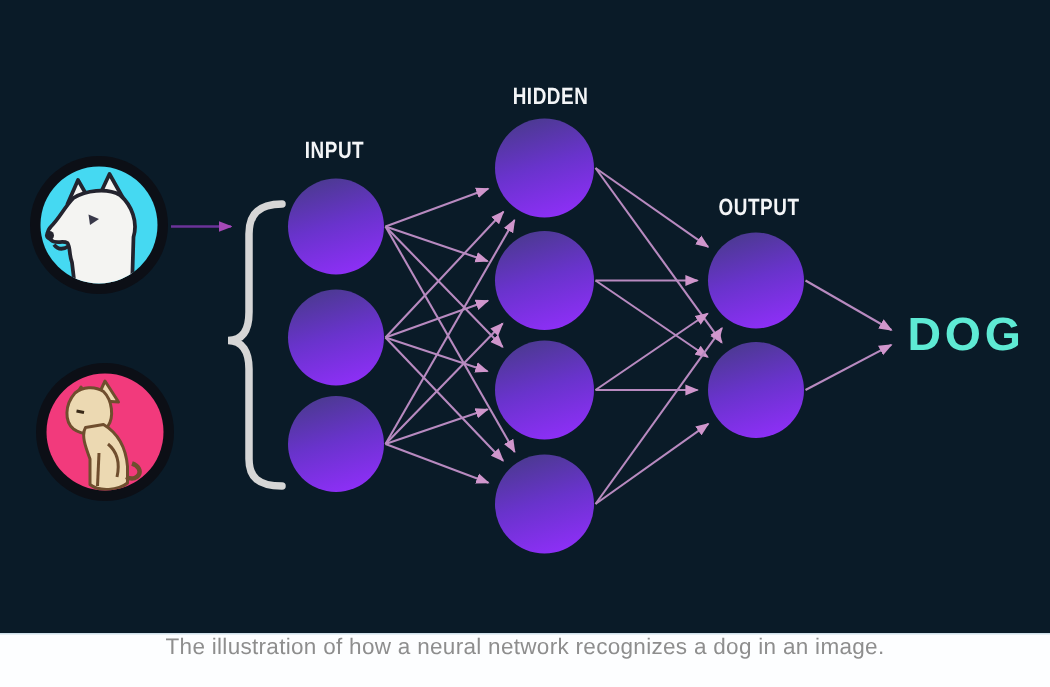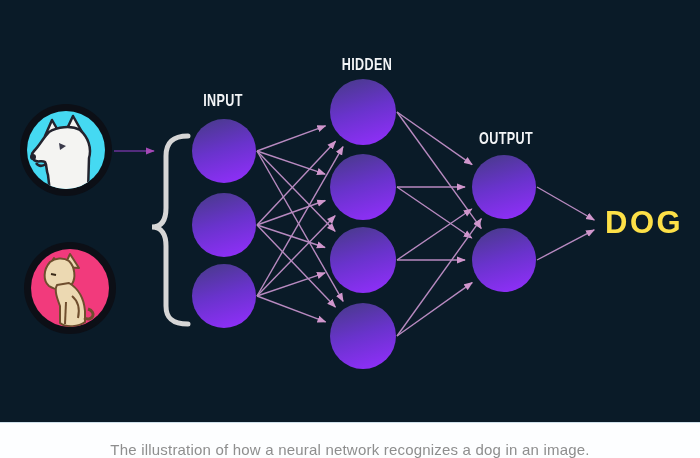--- a/index.html
+++ b/index.html
@@ -8,26 +8,26 @@
   .stage svg{position:absolute;left:0;top:0;}
   .conn{stroke:#b88ac0;stroke-width:1.4;}
   .layer-label{
     position:absolute;color:#f3f5f7;font-weight:700;font-size:14px;
     letter-spacing:.4px;white-space:nowrap;transform:translateX(-50%) scale(.9,1.12);
   }
   #lbl-input{left:223px;top:92px;}
   #lbl-hidden{left:367px;top:56px;}
   #lbl-output{left:506px;top:130px;}
   #result-text{
-    position:absolute;left:605px;top:205px;color:#fde047;
+    position:absolute;left:605px;top:205px;color:#5eead4;
     font-size:31px;font-weight:700;letter-spacing:2.5px;white-space:nowrap;
   }
   .caption-bar{
     width:700px;height:36px;background:#fdfeff;border-top:1px solid #cfe0ea;
-    box-sizing:border-box;display:flex;align-items:flex-end;justify-content:center;
+    box-sizing:border-box;display:flex;align-items:flex-start;justify-content:center;
   }
   .caption-bar span{color:#8e8e8e;font-size:15px;letter-spacing:.2px;}
 </style>
 </head>
 <body>
 
 <div class="stage">
   <svg id="diagram" width="700" height="422" viewBox="0 0 700 422">
     <defs>
       <linearGradient id="nodeGrad" x1="0.25" y1="0" x2="0.55" y2="1">

